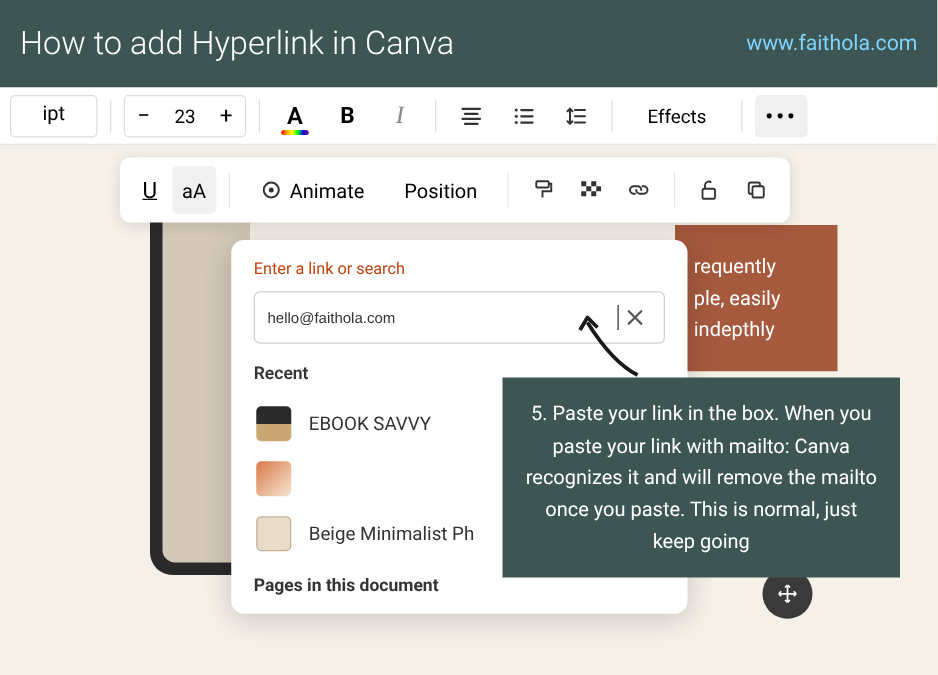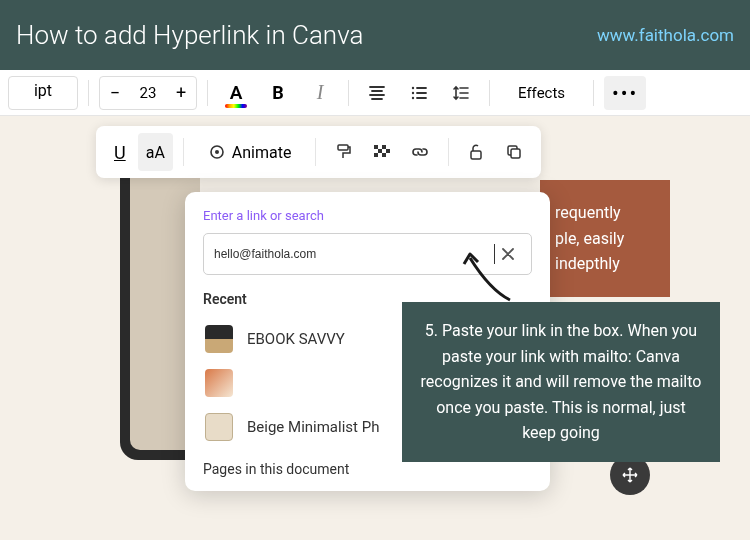--- a/index.html
+++ b/index.html
@@ -26,32 +26,32 @@
   .tb2-btn.txt { padding: 0 14px; }
   .tb2-divider { width: 1px; height: 28px; background: #e5e5e5; margin: 0 6px; }
   
   .canvas-bg { position: absolute; top: 116px; left: 0; right: 0; bottom: 0; background: #f5f0e8; }
   .tablet { position: absolute; top: 130px; left: 120px; width: 80px; height: 330px; background: #2a2a2a; border-radius: 18px 0 0 18px; overflow: hidden; }
   .tablet-inner { margin: 10px 0 10px 10px; height: calc(100% - 20px); background: #d4c9b8; border-radius: 10px 0 0 10px; }
   
   .brown-panel { position: absolute; top: 180px; right: 80px; width: 130px; background: #a55a3e; color: #fff; padding: 20px 15px; font-size: 16px; line-height: 1.6; }
   
   .link-popup { position: absolute; top: 192px; left: 185px; width: 365px; background: #fff; border-radius: 10px; box-shadow: 0 4px 24px rgba(0,0,0,0.18); padding: 16px 18px 14px; z-index: 10; }
-  .link-label { font-size: 13px; color: #8b5cf6; margin-bottom: 10px; }
+  .link-label { font-size: 13px; color: #c2410c; margin-bottom: 10px; }
   .link-input-row { display: flex; align-items: center; border: 1px solid #d0d0d0; border-radius: 5px; height: 42px; padding: 0 10px; margin-bottom: 16px; }
   .link-input { flex: 1; border: none; outline: none; font-size: 12px; color: #333; }
   .link-clear { width: 26px; height: 26px; display: flex; align-items: center; justify-content: center; cursor: pointer; font-size: 16px; color: #555; }
   .recent-label { font-size: 14px; font-weight: 600; color: #333; margin-bottom: 10px; }
   .recent-item { display: flex; align-items: center; gap: 14px; padding: 8px 2px; cursor: pointer; border-radius: 5px; }
   .recent-thumb { width: 28px; height: 28px; border-radius: 4px; background: #ddd; flex-shrink: 0; }
   .recent-thumb.t1 { background: linear-gradient(#2a2a2a 50%, #c9a876 50%); }
   .recent-thumb.t2 { background: linear-gradient(135deg, #d97948, #f5e6d3); }
   .recent-thumb.t3 { background: #e8dcc8; border: 1px solid #c0b090; }
   .recent-name { font-size: 15px; color: #333; white-space: nowrap; overflow: hidden; text-overflow: ellipsis; }
-  .pages-label { font-size: 14px; font-weight: 400; color: #333; margin-top: 12px; }
+  .pages-label { font-size: 14px; font-weight: 700; color: #333; margin-top: 12px; }
   
   .arrow { position: absolute; top: 250px; left: 460px; z-index: 15; }
   
   .instruction { position: absolute; top: 302px; left: 402px; width: 318px; background: #3d5654; color: #fff; padding: 16px 18px; font-size: 16px; line-height: 1.6; text-align: center; z-index: 12; }
   
   .fab { position: absolute; bottom: 45px; right: 100px; width: 40px; height: 40px; border-radius: 50%; background: #3a3a3a; display: flex; align-items: center; justify-content: center; z-index: 8; }
   
   .cursor-line { display: inline-block; width: 1px; height: 20px; background: #333; vertical-align: middle; margin-left: 1px; }
 </style>
 </head>
@@ -122,20 +122,23 @@
       <span>aA</span>
     </div>
   <div class="tb2-divider"></div>
   <div class="tb2-btn txt">
     <svg width="18" height="18" viewBox="0 0 18 18">
         <circle cx="9" cy="9" r="6" stroke="#333" stroke-width="1.6" fill="none"></circle>
         <circle cx="9" cy="9" r="2" fill="#333"></circle>
       </svg>
     <span>Animate</span>
   </div>
+  <div class="tb2-btn txt">
+      <span>Position</span>
+    </div>
   <div class="tb2-divider"></div>
   <div class="tb2-btn">
     <svg width="18" height="18" viewBox="0 0 18 18">
         <rect x="4" y="2" width="10" height="5" rx="1" stroke="#333" stroke-width="1.5" fill="none"></rect>
         <path d="M14 4h2v6h-7v5" stroke="#333" stroke-width="1.5" fill="none"></path>
       </svg>
   </div>
   <div class="tb2-btn">
     <svg width="18" height="18" viewBox="0 0 18 18">
         <rect x="2" y="2" width="4" height="4" fill="#333"></rect>

